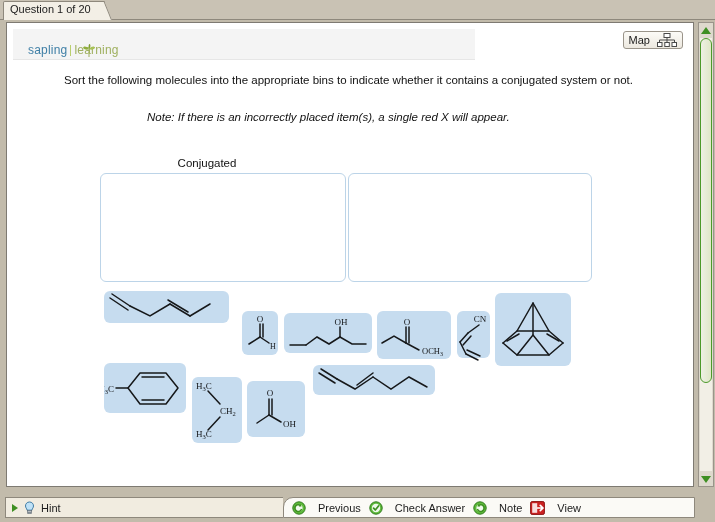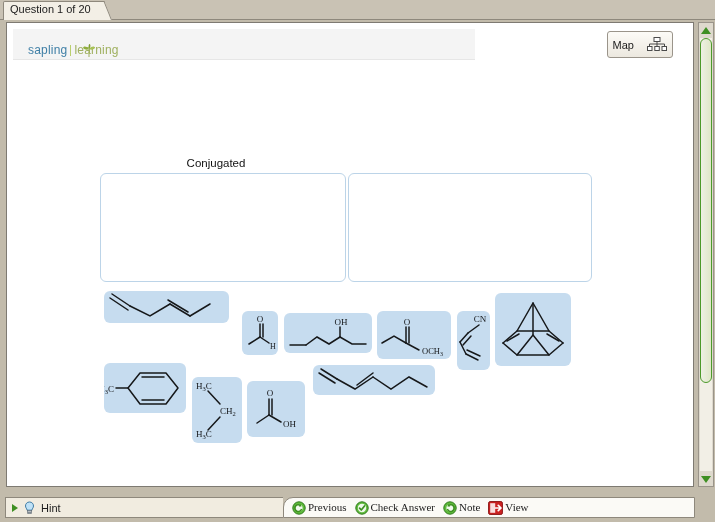--- a/index.html
+++ b/index.html
@@ -44,24 +44,24 @@
     background:#f4f4f4;border-bottom:1px solid #e6e6e6;box-sizing:border-box;
   }
   .logo{position:absolute;left:15px;top:14px;font-size:12px;letter-spacing:.2px;}
   .logo .sap{color:#3f7fa6;}
   .logo .bar{display:inline-block;width:1px;height:11px;background:#b9cf6d;vertical-align:-2px;margin:0 3px;}
   .logo .lrn{color:#9fb05f;}
   .leaf{position:absolute;left:53px;top:1px;width:16px;height:14px;}
 
   
   .map-btn{
-    position:absolute;right:20px;top:8px;height:27px;
+    position:absolute;right:10px;top:8px;height:18px;
     background:linear-gradient(#fcfbf7,#ece8df);
     border:1px solid #9a948a;border-radius:3px;
-    display:flex;align-items:center;gap:13px;padding:0 5px;box-sizing:border-box;
+    display:flex;align-items:center;gap:7px;padding:0 5px;box-sizing:border-box;
     font-size:11px;color:#1b1b1b;cursor:pointer;
   }
   .map-icon{display:block;}
 
   
   .qtext{position:absolute;left:57px;top:50px;width:600px;font-size:11.5px;color:#111;line-height:1.35;}
   .qnote{position:absolute;left:140px;top:88px;font-size:11.5px;font-style:italic;color:#111;}
 
   
   .bin-label{position:absolute;top:134px;font-size:11.5px;color:#111;text-align:center;}
@@ -85,21 +85,21 @@
     background:#f1ece0;border:1px solid #8e887c;border-right:none;box-sizing:border-box;
     display:flex;align-items:center;gap:5px;padding-left:6px;cursor:pointer;
   }
   .hint-label{font-size:11px;color:#1b1b1b;}
   .navbar{
     position:absolute;left:283px;bottom:4px;width:412px;height:21px;
     background:#fbfaf6;border:1px solid #8e887c;box-sizing:border-box;
     display:flex;align-items:center;gap:4px;padding-left:8px;
     border-radius:10px 0 0 0;
   }
-  .navitem{display:flex;gap:2px;font-size:11px;color:#1b1b1b;cursor:pointer;white-space:nowrap;margin-right:4px;font-family:Liberation Serif, serif;}
+  .navitem{display:flex;align-items:center;gap:12px;font-size:11px;color:#1b1b1b;cursor:pointer;white-space:nowrap;margin-right:4px;}
   .navitem.disabled{color:#9a9a94;}
 
   
   .scrollbar{
     position:absolute;right:1px;top:22px;width:16px;height:465px;
     background:#ded9cd;border:1px solid #9a948a;box-sizing:border-box;
   }
   .sb-track{position:absolute;left:1px;top:15px;width:12px;bottom:15px;background:#f2efe6;}
   .sb-thumb{
     position:absolute;left:1px;top:15px;width:12px;height:345px;
@@ -143,22 +143,24 @@
         <span>Map</span>
         <svg class="map-icon" width="20" height="15" viewBox="0 0 20 15">
           <rect x="7" y="0.5" width="6" height="4" fill="#fff" stroke="#4a4a4a"></rect>
           <path d="M10 4.5 L10 7 M2.5 7 L17.5 7 M2.5 7 L2.5 9.5 M10 7 L10 9.5 M17.5 7 L17.5 9.5" stroke="#4a4a4a" fill="none"></path>
           <rect x="0.5" y="9.5" width="4.5" height="4" fill="#fff" stroke="#4a4a4a"></rect>
           <rect x="7.8" y="9.5" width="4.5" height="4" fill="#fff" stroke="#4a4a4a"></rect>
           <rect x="15" y="9.5" width="4.5" height="4" fill="#fff" stroke="#4a4a4a"></rect>
         </svg>
       </div>
 
-
-      <div class="bin-label" style="left:86px;width:246px;">Conjugated</div>
+      <div class="qtext">Sort the following molecules into the appropriate bins to indicate whether it contains a conjugated system or not.</div>
+      <div class="qnote">Note: If there is an incorrectly placed item(s), a single red X will appear.</div>
+
+      <div class="bin-label" style="left:77px;width:246px;">Conjugated</div>
 
       <div class="bin" style="left:93px;width:246px;"></div>
       <div class="bin" style="left:341px;width:244px;"></div>
 
       <div class="tile" style="left:97px;top:268px;width:125px;height:32px;">
         <svg width="125" height="32" viewBox="0 0 125 32">
           <g stroke="#16181a" stroke-width="1.5" fill="none" stroke-linecap="round">
             <path d="M6 7 L24 19"></path>
             <path d="M8 3 L26 15"></path>
             <path d="M26 15 L46 25 L66 13"></path>
@@ -200,21 +202,21 @@
             <path d="M5 32 L17 25 L29 32"></path>
             <path d="M29 32 L29 16"></path>
             <path d="M32 32 L32 16"></path>
             <path d="M29 32 L42 39"></path>
           </g>
           <text x="30" y="14" font-size="9" fill="#16181a" text-anchor="middle" font-family="'Liberation Serif',serif">O</text>
           <text x="45" y="43" font-size="8.5" fill="#16181a" font-family="'Liberation Serif',serif">OCH<tspan font-size="6" dy="2">3</tspan></text>
         </svg>
       </div>
 
-      <div class="tile" style="left:450px;top:288px;width:33px;height:59px;">
+      <div class="tile" style="left:450px;top:288px;width:33px;height:47px;">
         <svg width="33" height="57" viewBox="0 0 33 57">
           <g stroke="#16181a" stroke-width="1.5" fill="none" stroke-linecap="round">
             <path d="M22 14 L11 22"></path>
             <path d="M11 22 L3 31"></path>
             <path d="M14 25 L6 34"></path>
             <path d="M3 31 L9 43"></path>
             <path d="M9 43 L21 49"></path>
             <path d="M10 39 L23 45"></path>
           </g>
           <text x="23" y="11" font-size="9" fill="#16181a" text-anchor="middle" font-family="'Liberation Serif',serif">CN</text>

